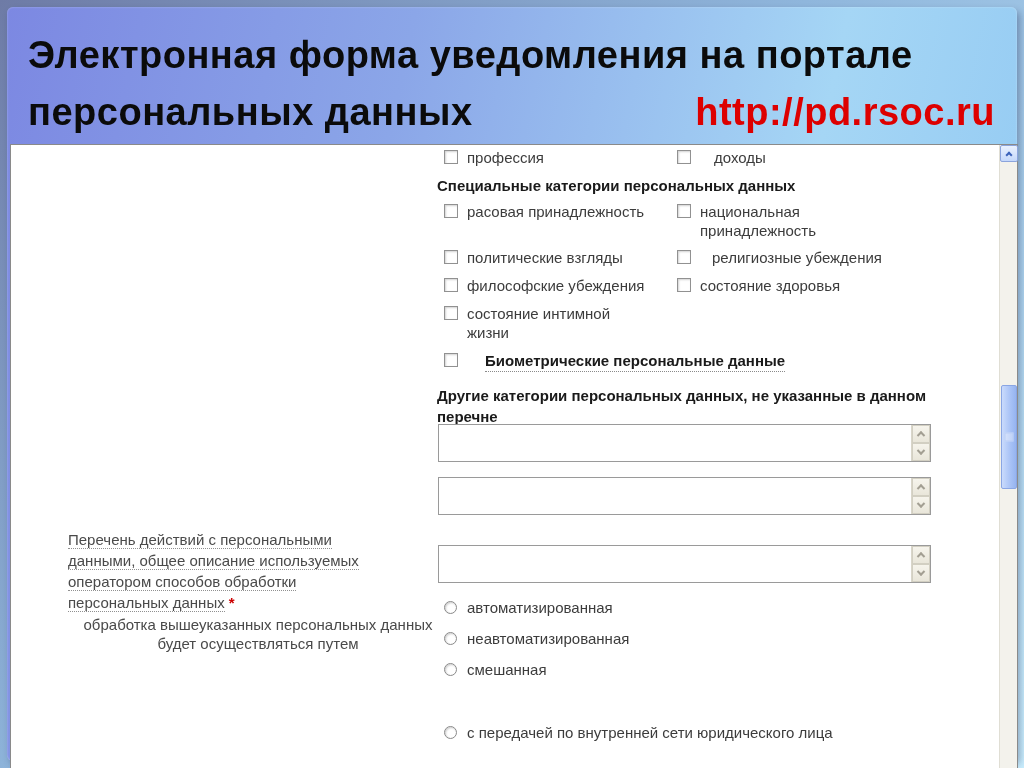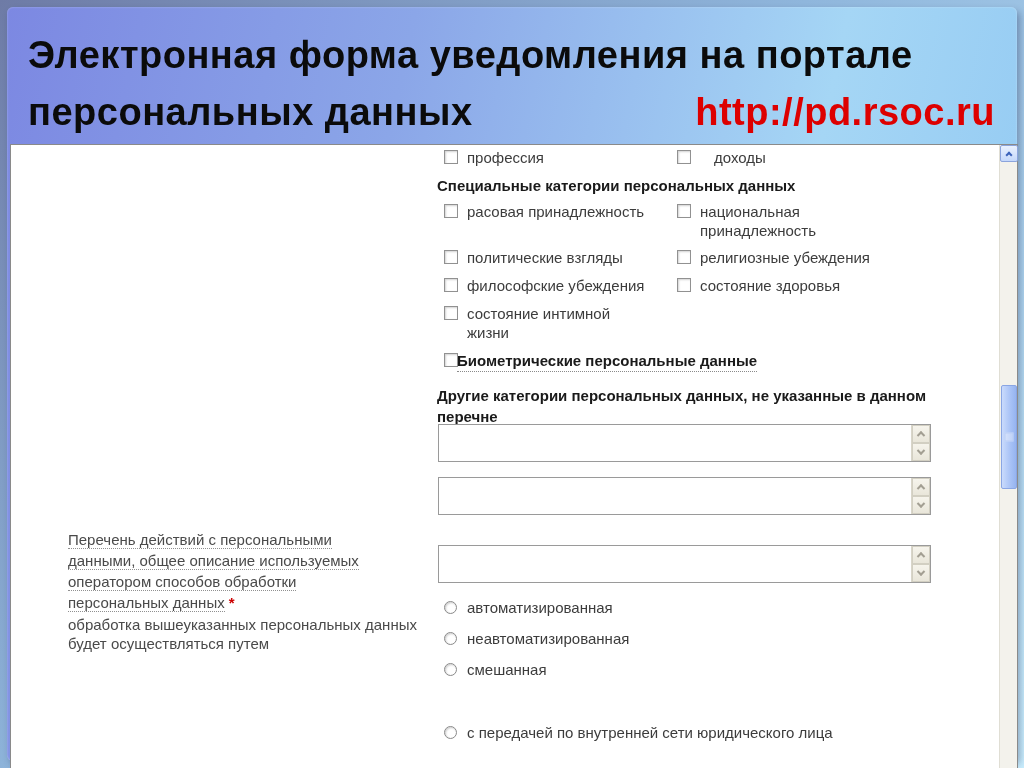--- a/index.html
+++ b/index.html
@@ -46,21 +46,21 @@
   .radio {
     position:absolute; left:0; top:3px; width:13px; height:13px;
     background:#fff; border:1px solid #8a8a8a; border-radius:50%;
     box-shadow: inset 1px 1px 2px rgba(0,0,0,0.2);
   }
   .cb-label { display:block; margin-left:23px; line-height:19px; }
   .narrow .cb-label { max-width:175px; }
   .w205 .cb-label { max-width:205px; }
   .bold-link .cb-label {
     font-weight:bold; color:#1a1a1a;
-    border-bottom:1px dotted #8a8a8a; padding-bottom:1px; display:inline-block; margin-left:13px;
+    border-bottom:1px dotted #8a8a8a; padding-bottom:1px; display:inline-block; margin-left:41px;
   }
   .heading { font-weight:bold; color:#1a1a1a; line-height:21px; }
 
   
   .field-label { line-height:21px; color:#4a4a4a; }
   .dotted { border-bottom:1px dotted #909090; }
   .req { color:#cc0000; font-weight:bold; }
   .note { line-height:19px; color:#4a4a4a; margin-top:2px; }
 
   
@@ -140,21 +140,21 @@
       </div>
       <div class="cbg w205" style="left:433px; top:103px;">
         <span class="cb"></span>
         <span class="cb-label">политические взгляды</span>
       </div>
 
       <div class="cbg w205" style="left:666px; top:57px;">
         <span class="cb"></span>
         <span class="cb-label">национальная принадлежность</span>
       </div>
-      <div class="cbg w205" style="left:666px; top:103px;">
+      <div class="cbg w205" style="left:666px; top:103px;padding-left:12px;">
         <span class="cb"></span>
         <span class="cb-label">религиозные убеждения</span>
       </div>
 
       <div class="cbg w205" style="left:433px; top:131px;">
         <span class="cb"></span>
         <span class="cb-label">философские убеждения</span>
       </div>
       <div class="cbg w205" style="left:666px; top:131px;">
         <span class="cb"></span>
@@ -191,21 +191,21 @@
             </div>
           <div class="ta-btn">
               <i class="chev down"></i>
             </div>
         </div>
       </div>
 
       <div class="abs field-label" style="left:57px; top:384px; width:330px;">
         <span class="dotted">Перечень действий с персональными данными, общее описание используемых оператором способов обработки персональных данных</span>
         <span class="req">*</span>
-        <div class="note" style="width:380px;">обработка вышеуказанных персональных данных будет осуществляться путем</div>
+        <div class="note" style="width:380px;text-align:center;">обработка вышеуказанных персональных данных будет осуществляться путем</div>
       </div>
       <div class="ta" style="left:427px; top:400px;">
         <div class="ta-scroll">
           <div class="ta-btn">
               <i class="chev up"></i>
             </div>
           <div class="ta-btn">
               <i class="chev down"></i>
             </div>
         </div>

